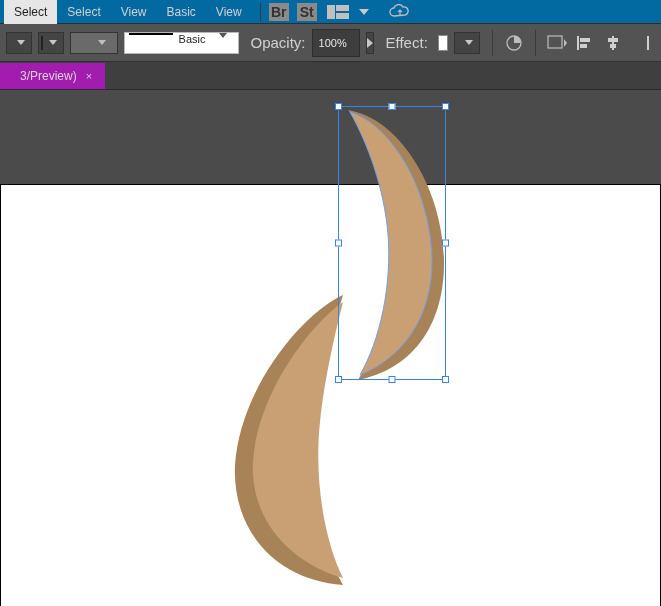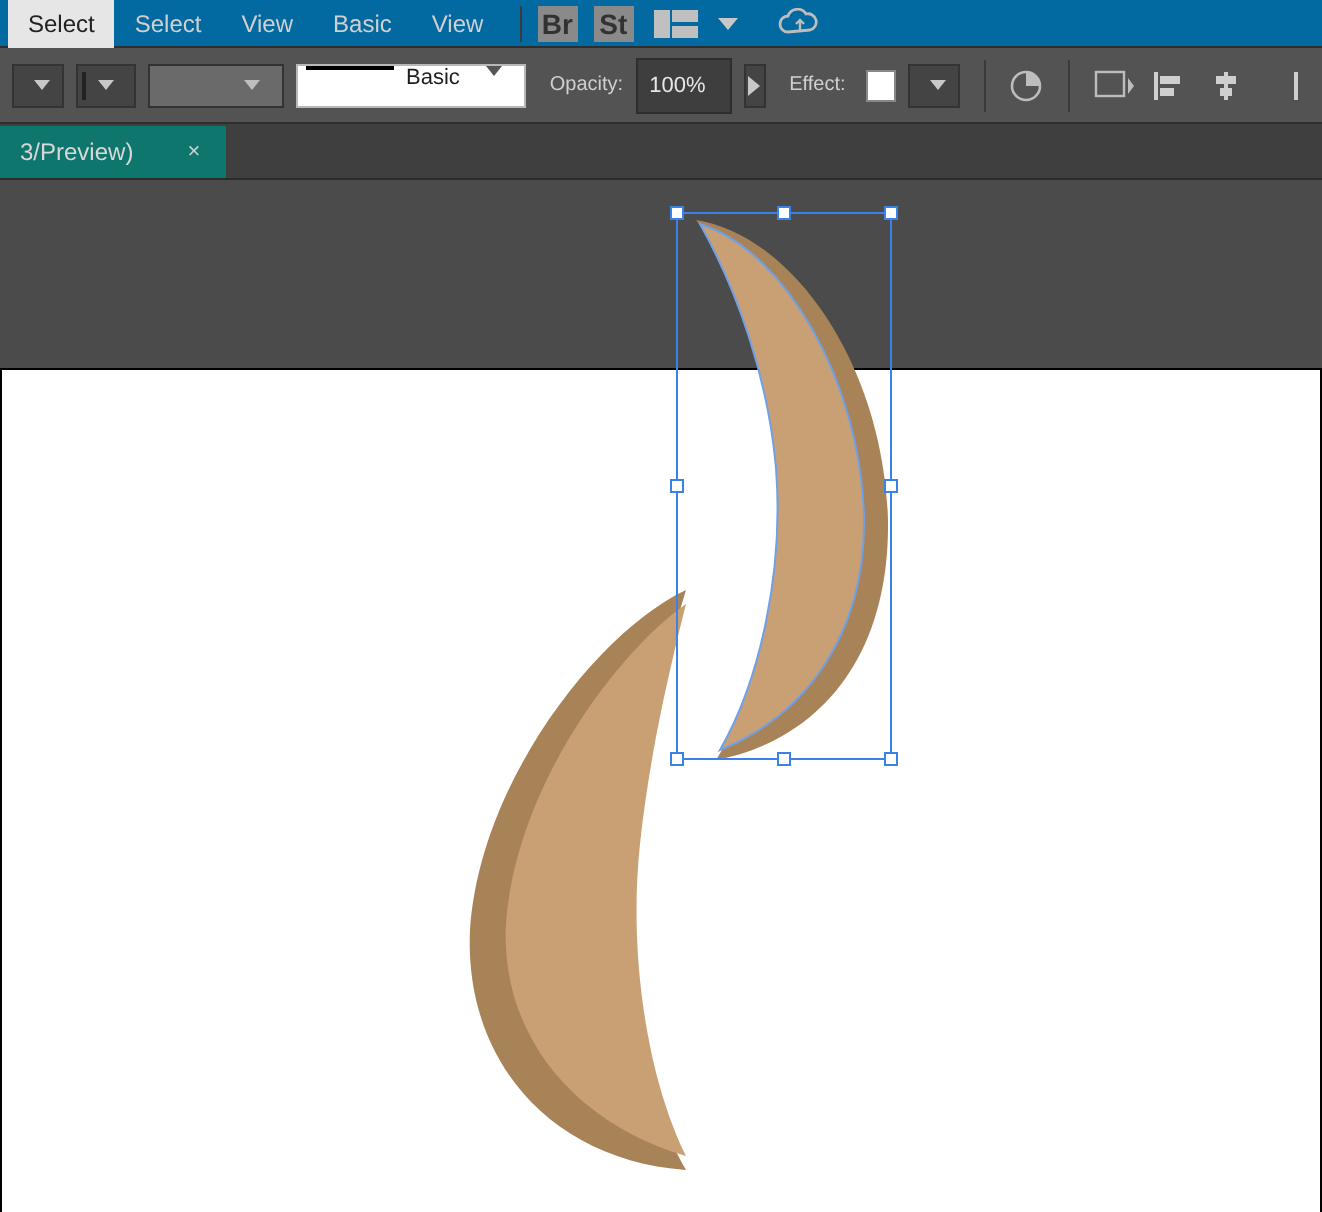--- a/index.html
+++ b/index.html
@@ -101,21 +101,21 @@
     padding: 0 4px;
     gap: 6px;
   }
   .stroke-line {
     width: 44px; height: 2px; background: #000;
   }
   .stroke-label {
     color: #1e1e1e; font-size: 11px;
   }
   .opt-label {
-    color: #d0d0d0; font-size: 10px;
+    color: #d0d0d0; font-size: 15px;
     padding-left: 6px;
   }
   .opt-value {
     background: #3e3e3e;
     border: 1px solid #2e2e2e;
     height: 22px;
     min-width: 48px;
     display: flex; align-items: center;
     padding: 13px 6px;
     color: #e6e6e6;
@@ -151,26 +151,26 @@
   
   .tabbar {
     height: 28px;
     background: #3f3f3f;
     border-bottom: 1px solid #2b2b2b;
     display: flex; align-items: flex-end;
     padding-left: 0;
   }
   .tab {
     height: 26px;
-    background: #0f766e;
+    background: #a21caf;
     color: #d8d8d8;
     font-size: 12px;
-    padding: 0 10px 0 10px;
+    padding: 0 10px 0 20px;
     display:flex; align-items:center;
-    gap: 24px;
+    gap: 6px;
     border-top-right-radius: 0;
     position: relative;
   }
   .tab .close {
     color: #cfcfcf;
     font-size: 11px;
     line-height: 1;
     padding: 0 3px;
   }
 

